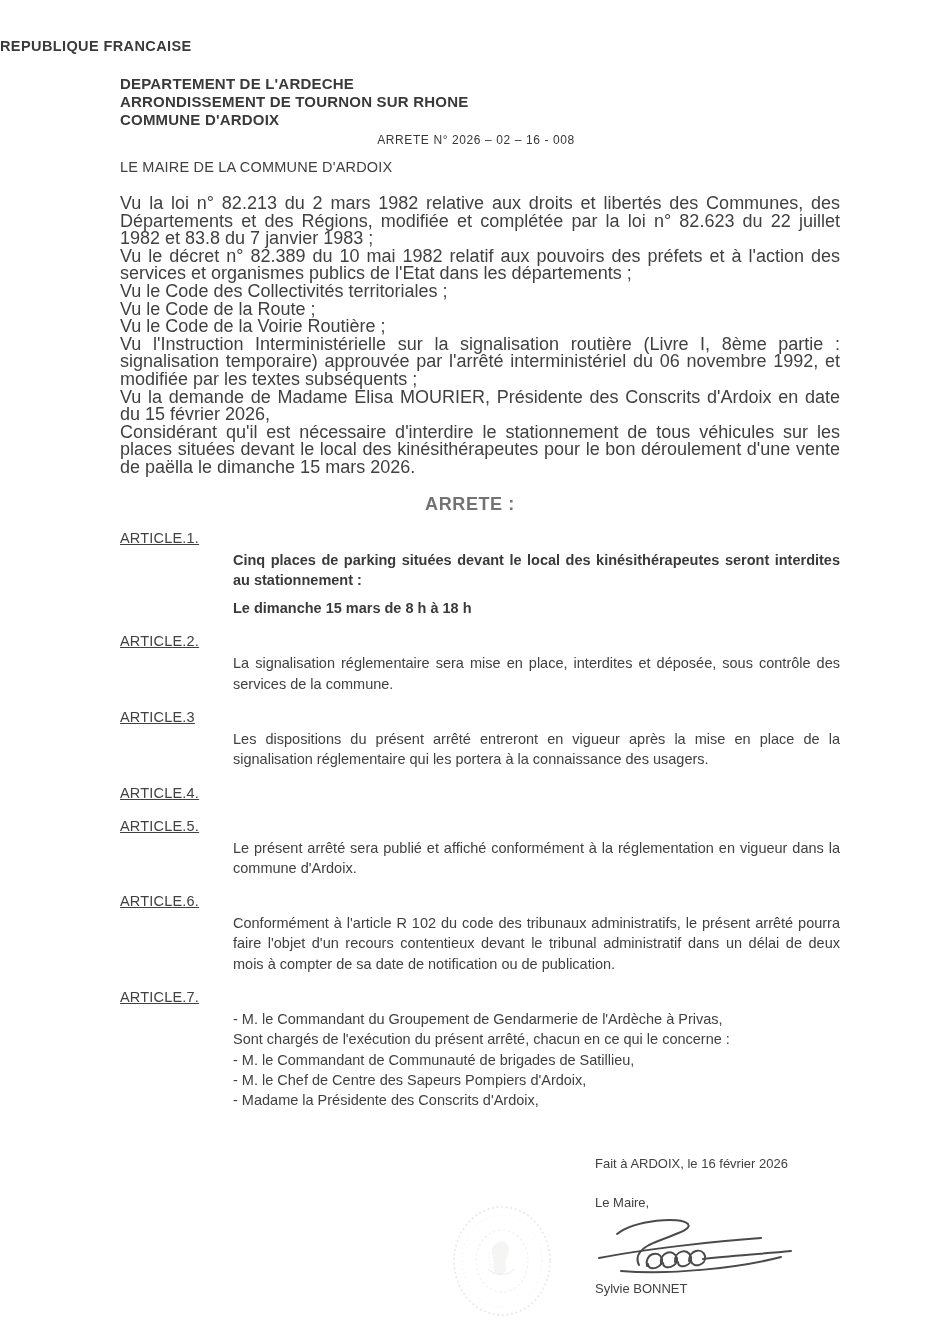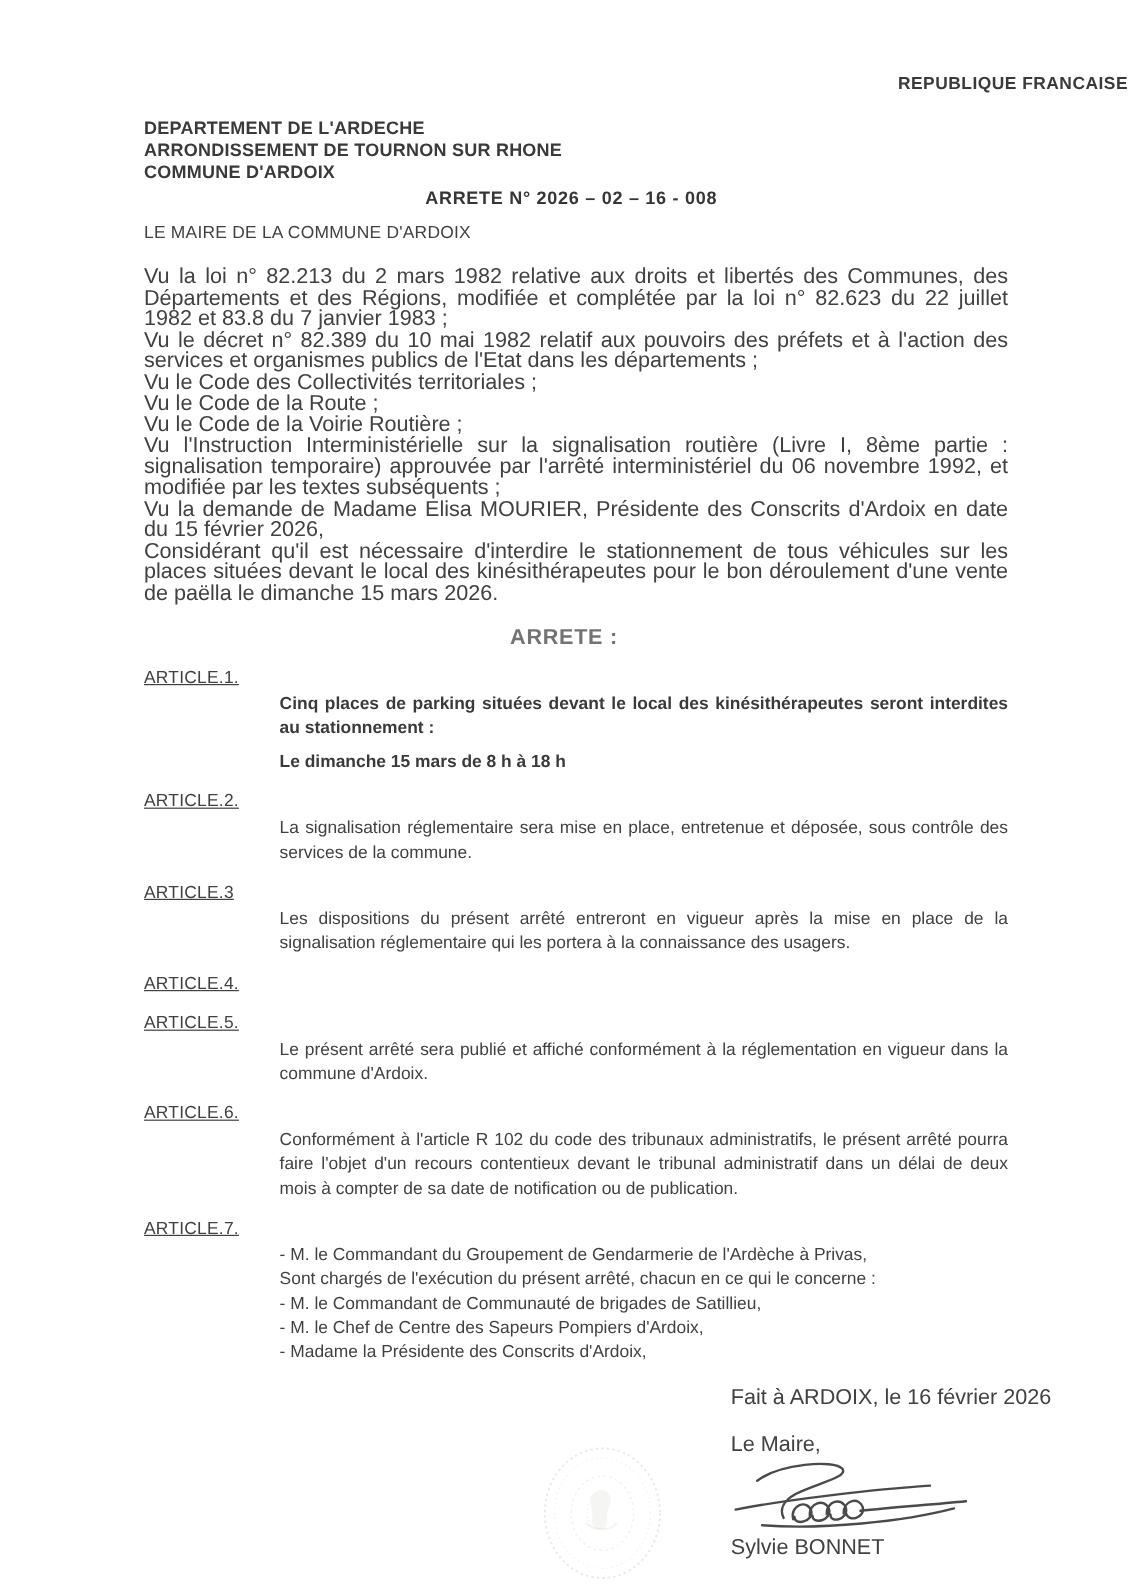--- a/index.html
+++ b/index.html
@@ -8,41 +8,40 @@
     width:940px;height:1330px;
     margin:0 auto;
     background:#ffffff;
     font-family:"Liberation Sans","DejaVu Sans",sans-serif;
     color:#414141;
     overflow:hidden;
     -webkit-font-smoothing:antialiased;
   }
   .doc-title{
     padding-top:38px;
-    text-align:right;
+    text-align:left;
     font-size:14.5px;
     font-weight:700;
     letter-spacing:.4px;
     color:#3a3a3a;
-    margin-top:24px;
   }
   .dept-block{
     margin:21px 0 0 120px;
     font-size:15px;
     font-weight:700;
     line-height:18px;
     letter-spacing:.2px;
     color:#3a3a3a;
   }
   .decree-number{
     margin-top:4px;
     padding-left:12px;
     text-align:center;
-    font-size:15px;
-    font-weight:700;
+    font-size:12px;
+    font-weight:400;
     letter-spacing:.6px;
     color:#363636;
   }
   .mayor-line{
     margin:12px 0 0 120px;
     font-size:14.5px;
     letter-spacing:.2px;
   }
   .recitals{
     margin:20px 100px 0 120px;
@@ -70,22 +69,22 @@
     margin:2px 0 0 113px;
     font-size:14.5px;
     line-height:20.3px;
     text-align:justify;
   }
   .article-body p{margin:0;}
   .article-body p.spaced{margin-top:8px;}
   .article-body.bold{font-weight:700;color:#3a3a3a;}
   .closing{
     position:absolute;
-    left:609px;top:1155px;
-    font-size:18px;
+    left:595px;top:1155px;
+    font-size:13px;
     line-height:18px;
   }
   .closing .place-date{margin:0;}
   .closing .signatory-title{margin-top:21px;}
   .signature-wrap{margin-top:2px;height:66px;}
   .signatory-name{margin-top:0;}
   .stamp{
     position:absolute;
     left:450px;top:1203px;
     width:104px;height:116px;
@@ -128,21 +127,21 @@
       <div class="article-label">ARTICLE.1.</div>
       <div class="article-body bold">
         <p>Cinq places de parking situées devant le local des kinésithérapeutes seront interdites au stationnement :</p>
         <p class="spaced">Le dimanche 15 mars de 8 h à 18 h</p>
       </div>
     </section>
 
     <section class="article">
       <div class="article-label">ARTICLE.2.</div>
       <div class="article-body">
-        <p>La signalisation réglementaire sera mise en place, entretenue et déposée, sous contrôle des services de la commune.</p>
+        <p>La signalisation réglementaire sera mise en place, interdites et déposée, sous contrôle des services de la commune.</p>
       </div>
     </section>
 
     <section class="article">
       <div class="article-label">ARTICLE.3</div>
       <div class="article-body">
         <p>Les dispositions du présent arrêté entreront en vigueur après la mise en place de la signalisation réglementaire qui les portera à la connaissance des usagers.</p>
       </div>
     </section>
 

